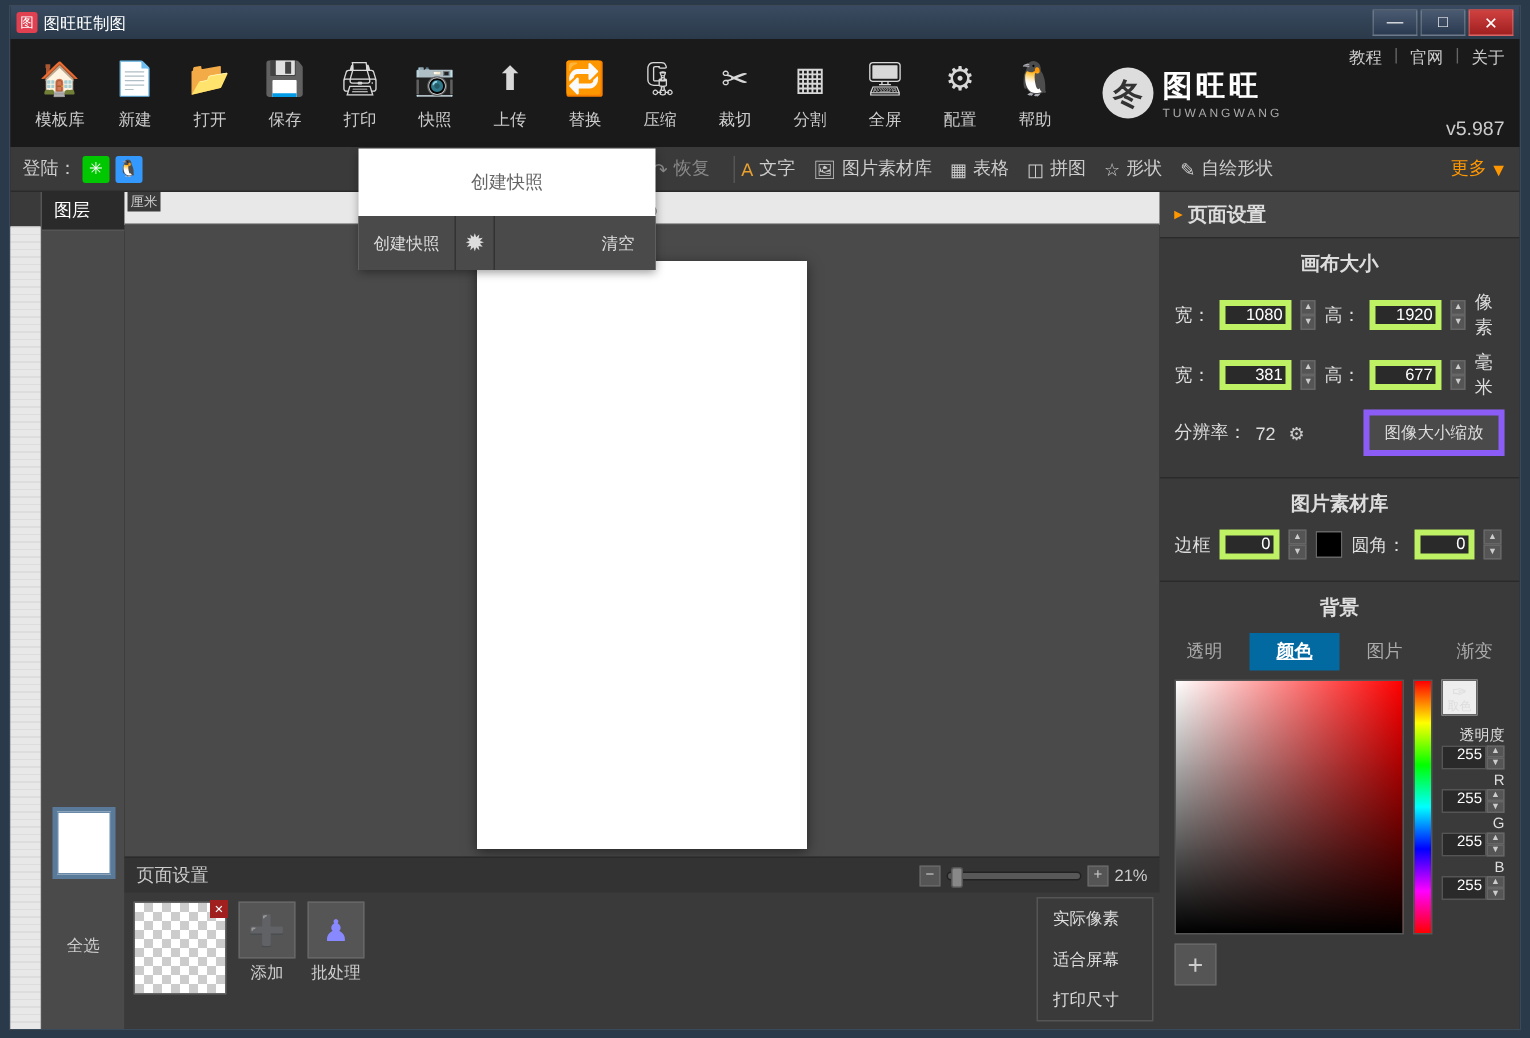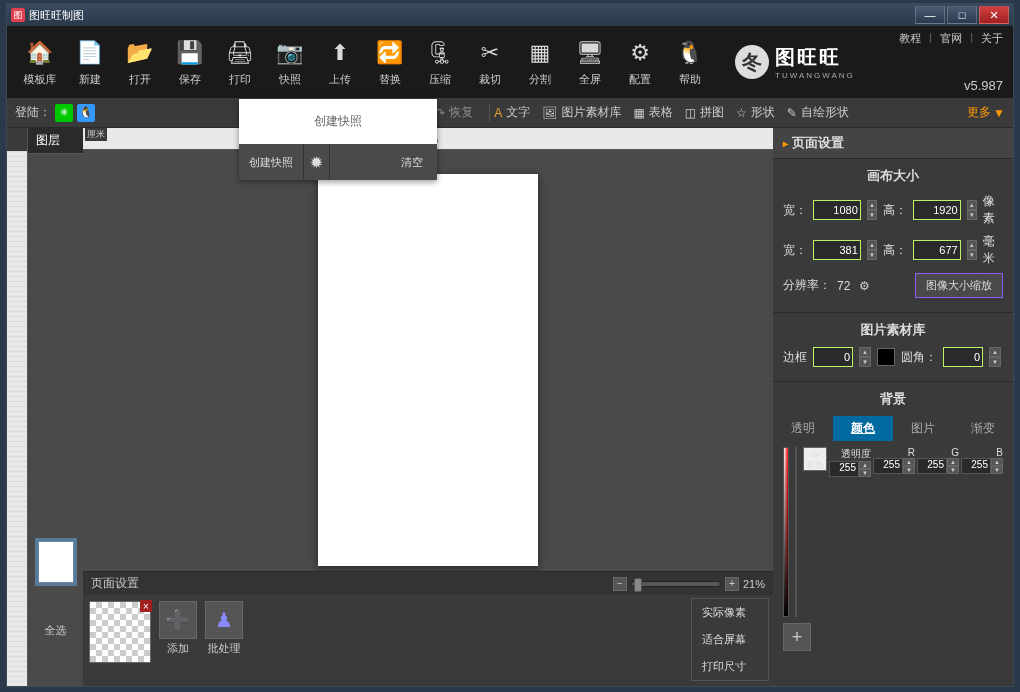--- a/index.html
+++ b/index.html
@@ -49,33 +49,33 @@
 .snap-gear { width: 26px; display: flex; align-items: center; justify-content: center; color: #ddd; background: #4a4a4a; border-right:1px solid #333; }
 .snap-spacer { flex:1; background:#4a4a4a; }
 .snap-clear { padding: 4px 14px; color: #ddd; font-size: 11px; cursor: pointer; background: #4a4a4a; display:flex; align-items:center; }
 
 .right-panel { width: 240px; background: #3a3a3a; display: flex; flex-direction: column; color: #ddd; font-size: 12px; overflow-y:hidden; }
 .rp-head { background: #444; padding: 6px 10px; font-size: 13px; font-weight: bold; border-bottom: 1px solid #2a2a2a; display:flex; align-items:center; gap:4px; }
 .rp-arrow { color: #ff9800; font-size: 10px; }
 .rp-section { padding: 8px 10px; border-bottom: 1px solid #2a2a2a; }
 .rp-section-title { font-weight: bold; margin-bottom: 8px; font-size: 13px; text-align: center; }
 .rp-row { display: flex; align-items: center; gap: 6px; margin-bottom: 6px; font-size: 12px; }
-.num-input { width: 56px; height: 20px; background: #2a2a2a; border: 1px solid #bef264; color: #fff; font-size: 11px; text-align: right; padding-right: 2px; display:flex; align-items:center; justify-content:flex-end; }
+.num-input { width: 56px; height: 20px; background: #2a2a2a; border: 4px solid #bef264; color: #fff; font-size: 11px; text-align: right; padding-right: 2px; display:flex; align-items:center; justify-content:flex-end; }
 .spinner { width: 12px; height: 20px; display: flex; flex-direction: column; }
 .spin { flex:1; background: #555; border: 1px solid #666; font-size: 6px; color: #ccc; display:flex; align-items:center; justify-content:center; cursor:pointer; }
-.resize-btn { background: #4a4a4a; border: 1px solid #8b5cf6; color: #ddd; font-size: 11px; padding: 4px 10px; cursor: pointer; }
+.resize-btn { background: #4a4a4a; border: 4px solid #8b5cf6; color: #ddd; font-size: 11px; padding: 4px 10px; cursor: pointer; }
 .gear-sm { width:16px; height:16px; display:inline-flex; align-items:center; justify-content:center; color:#ccc; }
 .color-well { width: 18px; height: 18px; background: #000; border: 1px solid #666; cursor: pointer; }
 .bg-tabs { display: flex; margin: 0 -10px 6px; }
 .bg-tab { flex: 1; text-align: center; padding: 4px; cursor: pointer; color: #aaa; font-size: 12px; }
 .bg-tab.active { font-weight: bold; color: #fff; background: #0369a1; text-decoration: underline; }
 .color-picker-wrap { display: flex; gap: 6px; }
 .color-area { width: 170px; height: 170px; background: linear-gradient(to top, #000, transparent), linear-gradient(to right, #fff, #f00); border: 1px solid #555; position: relative; cursor: crosshair; }
 .hue-bar { width: 14px; height: 170px; background: linear-gradient(to bottom, #f00, #ff0, #0f0, #0ff, #00f, #f0f, #f00); border: 1px solid #555; cursor: pointer; }
-.rgb-col { display: flex; flex-direction: row; gap: 2px; font-size: 10px; }
+.rgb-col { display: flex; flex-direction: column; gap: 2px; font-size: 10px; }
 .rgb-row { display:flex; flex-direction:column; align-items:flex-end; }
 .rgb-input { width: 30px; height: 16px; background: #2a2a2a; border: 1px solid #555; color: #fff; font-size: 10px; text-align: right; padding-right:2px; }
 .eyedrop { width: 24px; height: 24px; background: #eee; border: 1px solid #666; display:flex; align-items:center; justify-content:center; font-size: 12px; cursor:pointer; margin-bottom:4px; flex-direction:column; line-height:1; }
 .add-btn { width: 28px; height: 28px; background: #555; border: 1px solid #666; color: #ccc; font-size: 18px; display:flex; align-items:center; justify-content:center; cursor:pointer; margin-top:6px; }
 
 .bottom-bar { position: absolute; left: 0; right: 240px; bottom: 0; height: 115px; background: #3a3a3a; border-top: 1px solid #2a2a2a; display: flex; flex-direction: column; }
 .bb-head { display:flex; align-items:center; padding: 3px 8px; font-size: 12px; color: #ccc; background:#333; }
 .bb-zoom { margin-left: auto; display:flex; align-items:center; gap:4px; font-size:11px; }
 .zoom-slider { width: 90px; height: 6px; background:#585858; border:1px solid #222; border-radius:3px; position:relative; }
 .zoom-handle { position:absolute; left:2px; top:-4px; width:8px; height:14px; background:#888; border:1px solid #555; border-radius:2px; }

